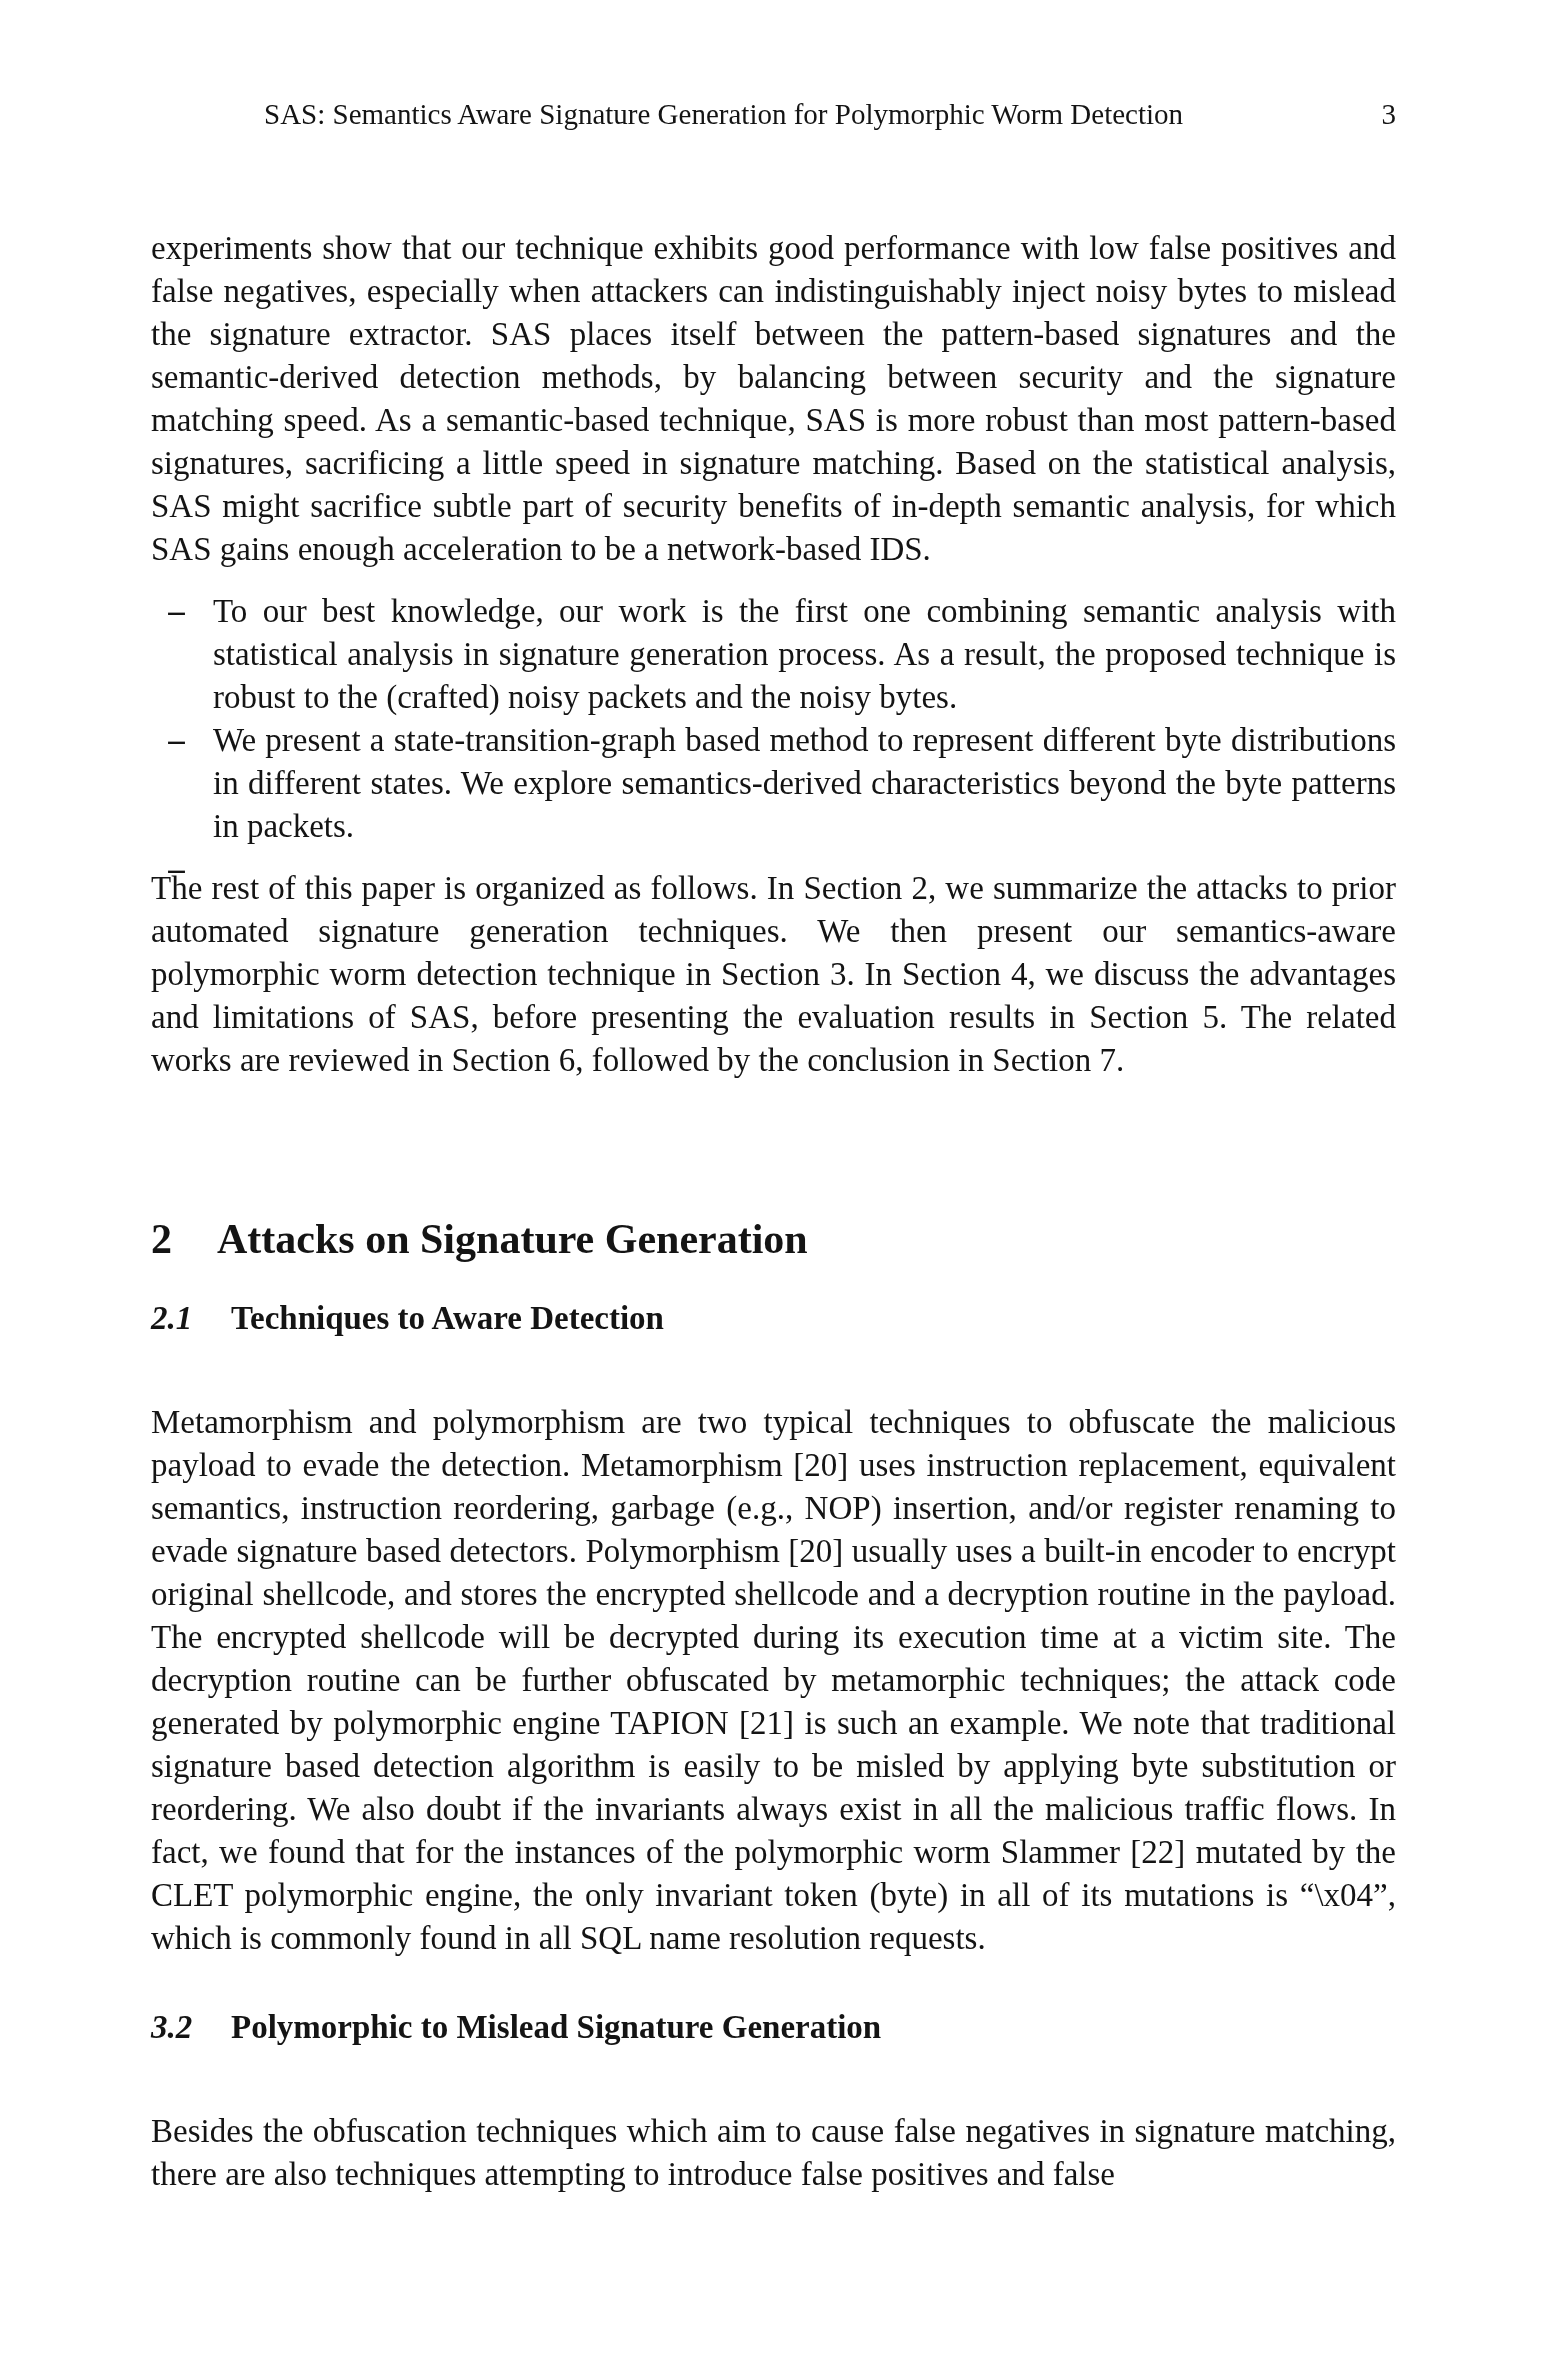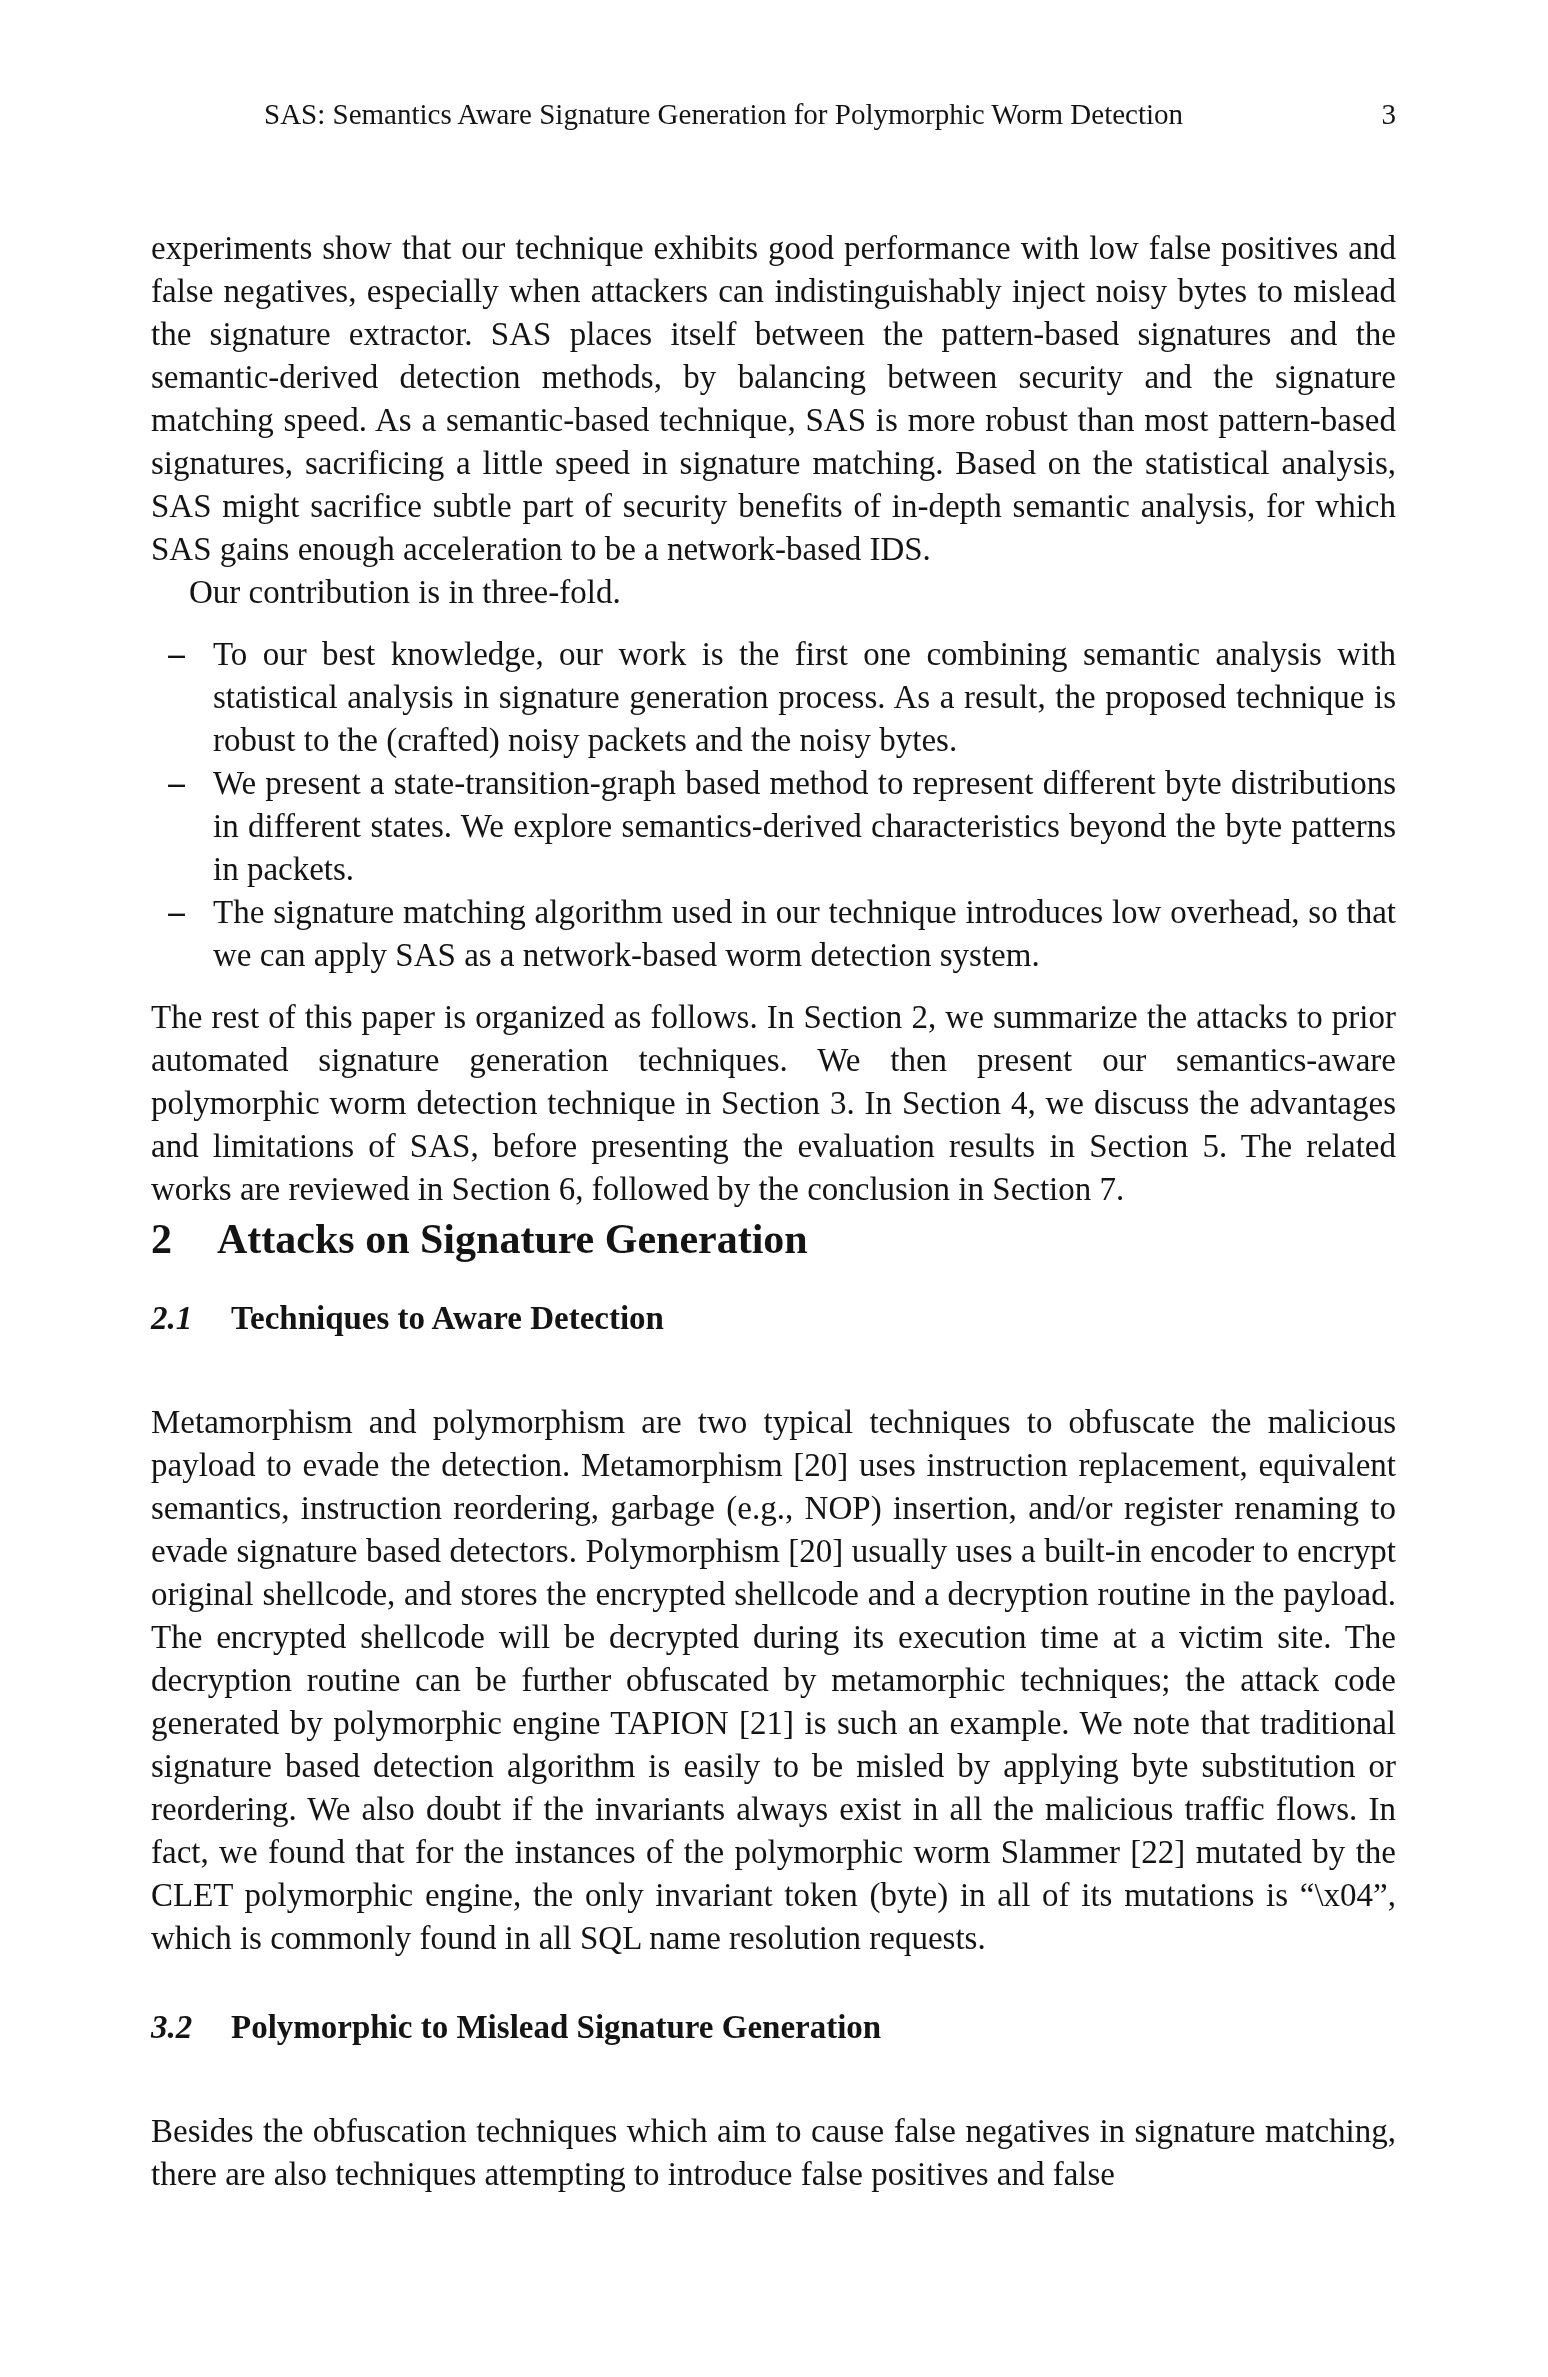--- a/index.html
+++ b/index.html
@@ -40,33 +40,31 @@
 </head>
 <body>
 
 <div class="running-head">
   <span class="running-title">SAS: Semantics Aware Signature Generation for Polymorphic Worm Detection</span>
   <span class="page-number">3</span>
 </div>
 
 <div class="body-text" style="top:187px;">
   <p>experiments show that our technique exhibits good performance with low false positives and false negatives, especially when attackers can indistinguishably inject noisy bytes to mislead the signature extractor. SAS places itself between the pattern-based signa­tures and the semantic-derived detection methods, by balancing between security and the signature matching speed. As a semantic-based technique, SAS is more robust than most pattern-based signatures, sacrificing a little speed in signature matching. Based on the statistical analysis, SAS might sacrifice subtle part of security benefits of in-depth semantic analysis, for which SAS gains enough acceleration to be a network-based IDS.</p>
-  <p class="indent">Our contribution is in three-fold.</p>
   <ul class="contrib">
     <li>
       <span class="dash">–</span>
       <span>To our best knowledge, our work is the first one combining semantic analysis with statistical analysis in signature generation process. As a result, the proposed tech­nique is robust to the (crafted) noisy packets and the noisy bytes.</span>
     </li>
     <li>
       <span class="dash">–</span>
       <span>We present a state-transition-graph based method to represent different byte distri­butions in different states. We explore semantics-derived characteristics beyond the byte patterns in packets.</span>
     </li>
     <li>
       <span class="dash">–</span>
-      <span>The signature matching algorithm used in our technique introduces low overhead, so that we can apply SAS as a network-based worm detection system.</span>
     </li>
   </ul>
   <p>The rest of this paper is organized as follows. In Section 2, we summarize the attacks to prior automated signature generation techniques. We then present our semantics-aware polymorphic worm detection technique in Section 3. In Section 4, we discuss the advantages and limitations of SAS, before presenting the evaluation results in Section 5. The related works are reviewed in Section 6, followed by the conclusion in Section 7.</p>
 </div>
 
 <h2 class="section">
   <span class="num">2</span><span>Attacks on Signature Generation</span>
 </h2>
 
 <h3 class="subsection" style="top:1297px;">

